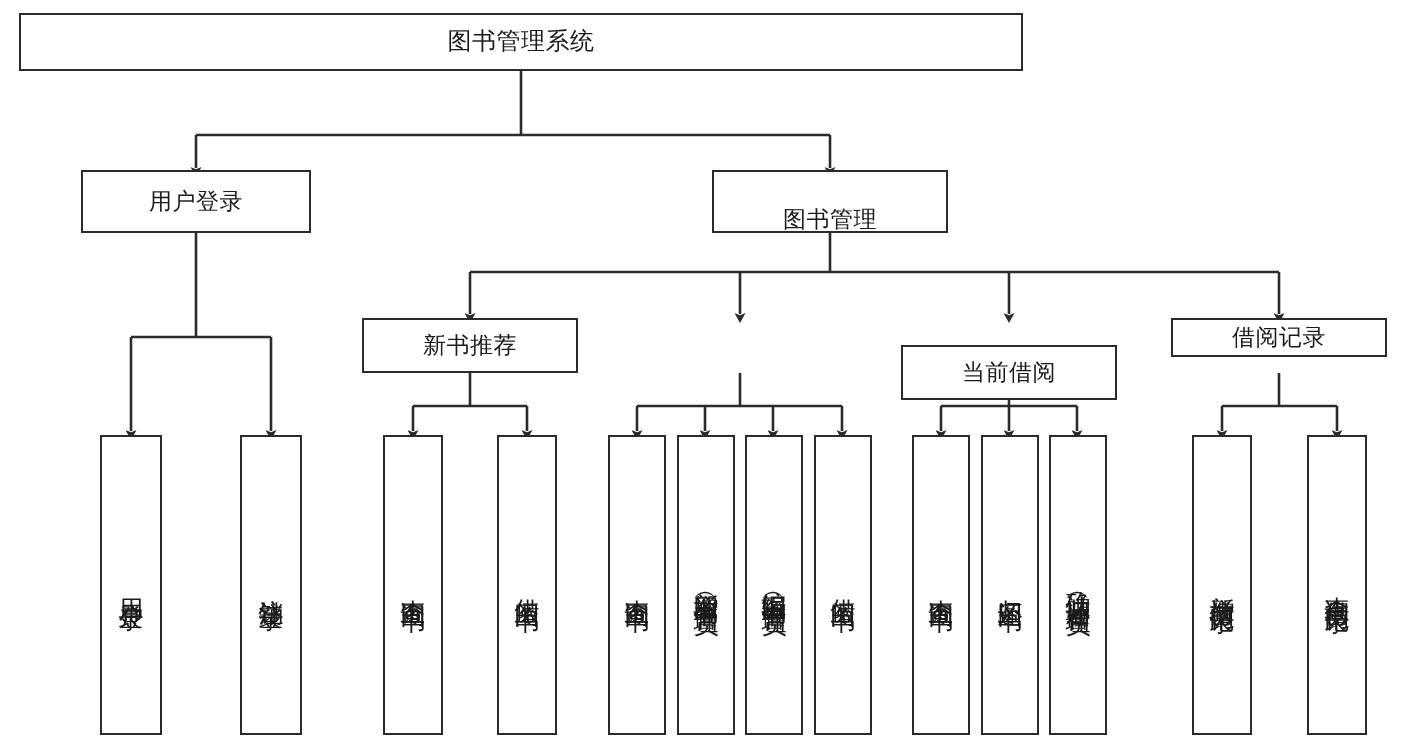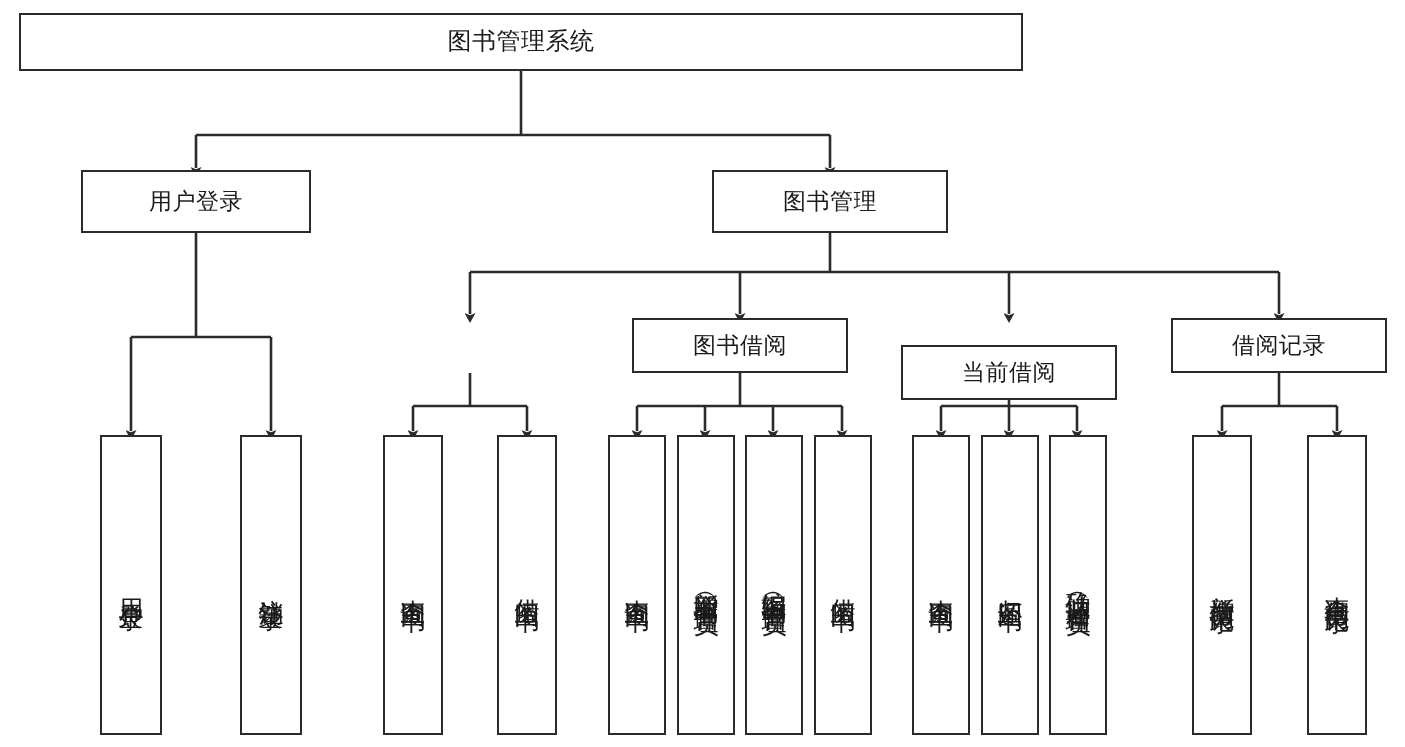--- a/index.html
+++ b/index.html
@@ -133,34 +133,34 @@
   </svg>
 
   <div class="node horiz root" style="left:19px; top:13px; width:1004px; height:58px;">
     <span class="label">图书管理系统</span>
   </div>
 
   <div class="node horiz" style="left:81px; top:170px; width:230px; height:63px;">
     <span class="label">用户登录</span>
   </div>
 
-  <div class="node horiz" style="left:712px; top:170px; width:236px; height:63px;">
+  <div class="node horiz" style="left:712px; top:170px; width:236px; height:63px;align-items:flex-end;">
     <span class="label">图书管理</span>
   </div>
 
-
-  <div class="node horiz" style="left:632px; top:318px; width:216px; height:55px;">
-    <span class="label">图书借阅</span>
-  </div>
+  <div class="node horiz" style="left:362px; top:318px; width:216px; height:55px;">
+    <span class="label">新书推荐</span>
+  </div>
+
 
   <div class="node horiz" style="left:901px; top:318px; width:216px; height:55px;margin-top:27px;">
     <span class="label">当前借阅</span>
   </div>
 
-  <div class="node horiz" style="left:1171px; top:318px; width:216px; height:55px;">
+  <div class="node horiz" style="left:1171px; top:318px; width:216px; height:39px;">
     <span class="label">借阅记录</span>
   </div>
 
   <div class="node vert" style="left:100px; top:435px; width:62px; height:300px;">
     <span class="label">用户登录</span>
   </div>
 
   <div class="node vert" style="left:240px; top:435px; width:62px; height:300px;">
     <span class="label">注销登录</span>
   </div>

